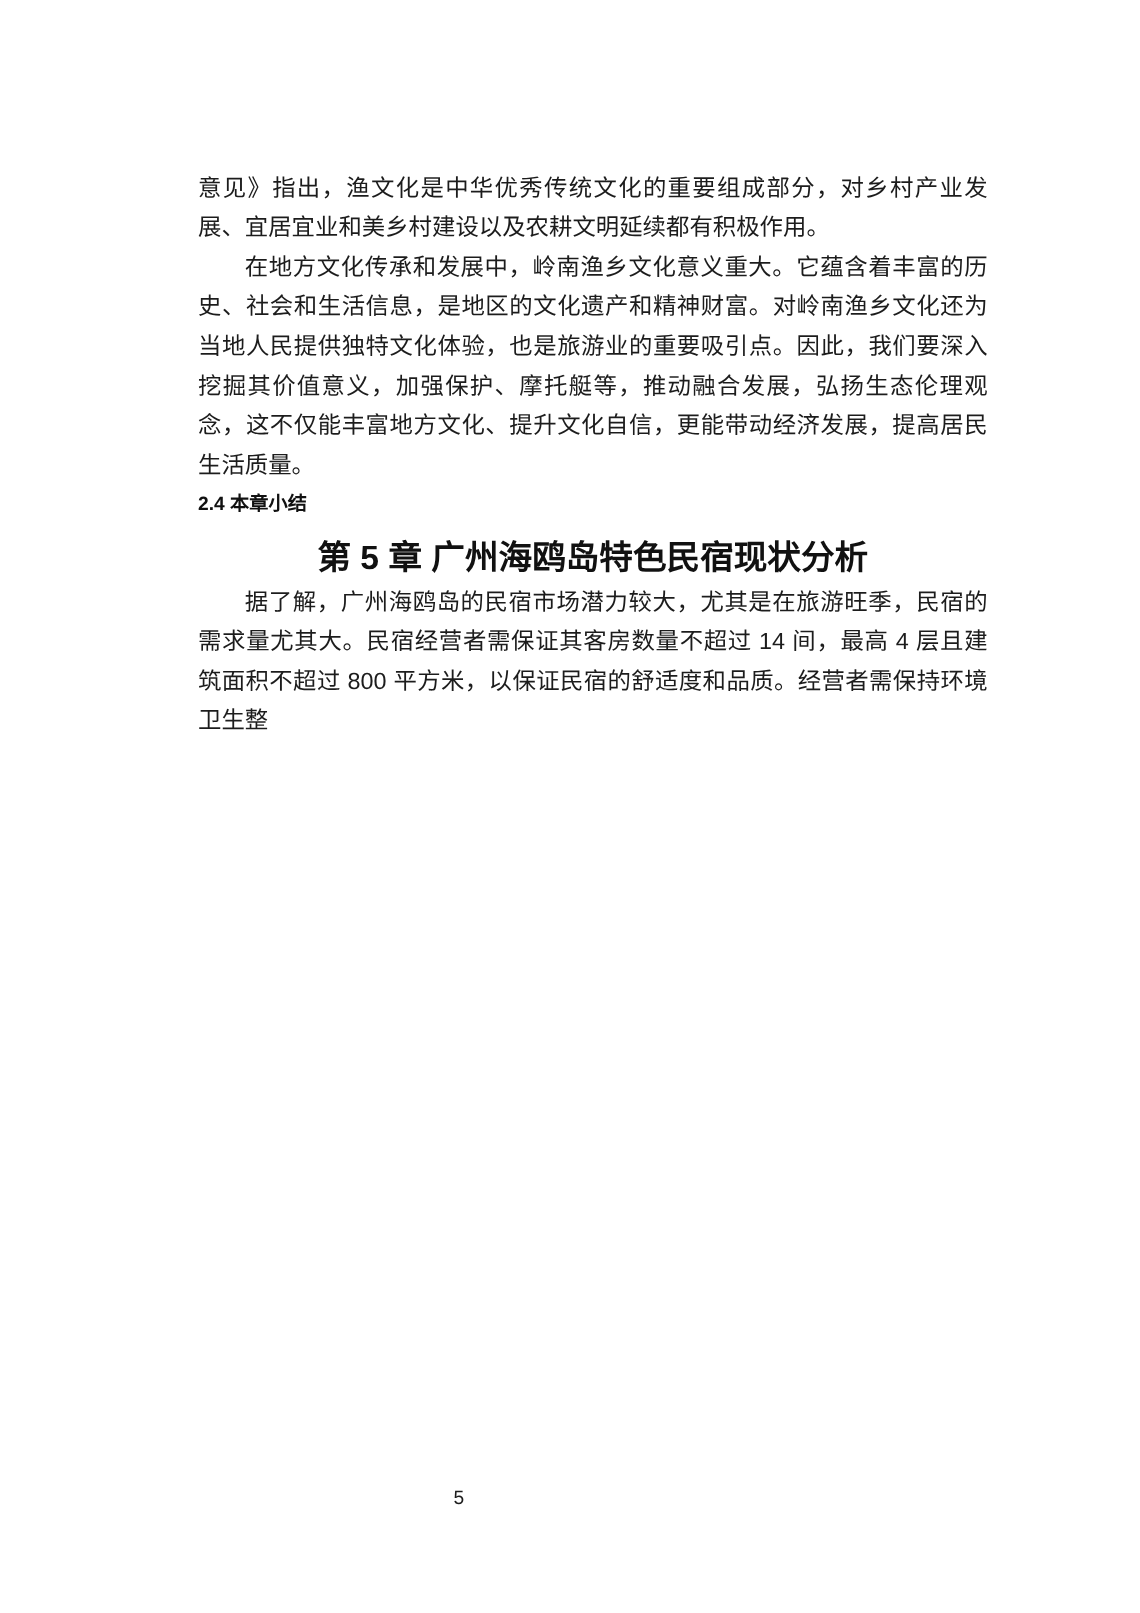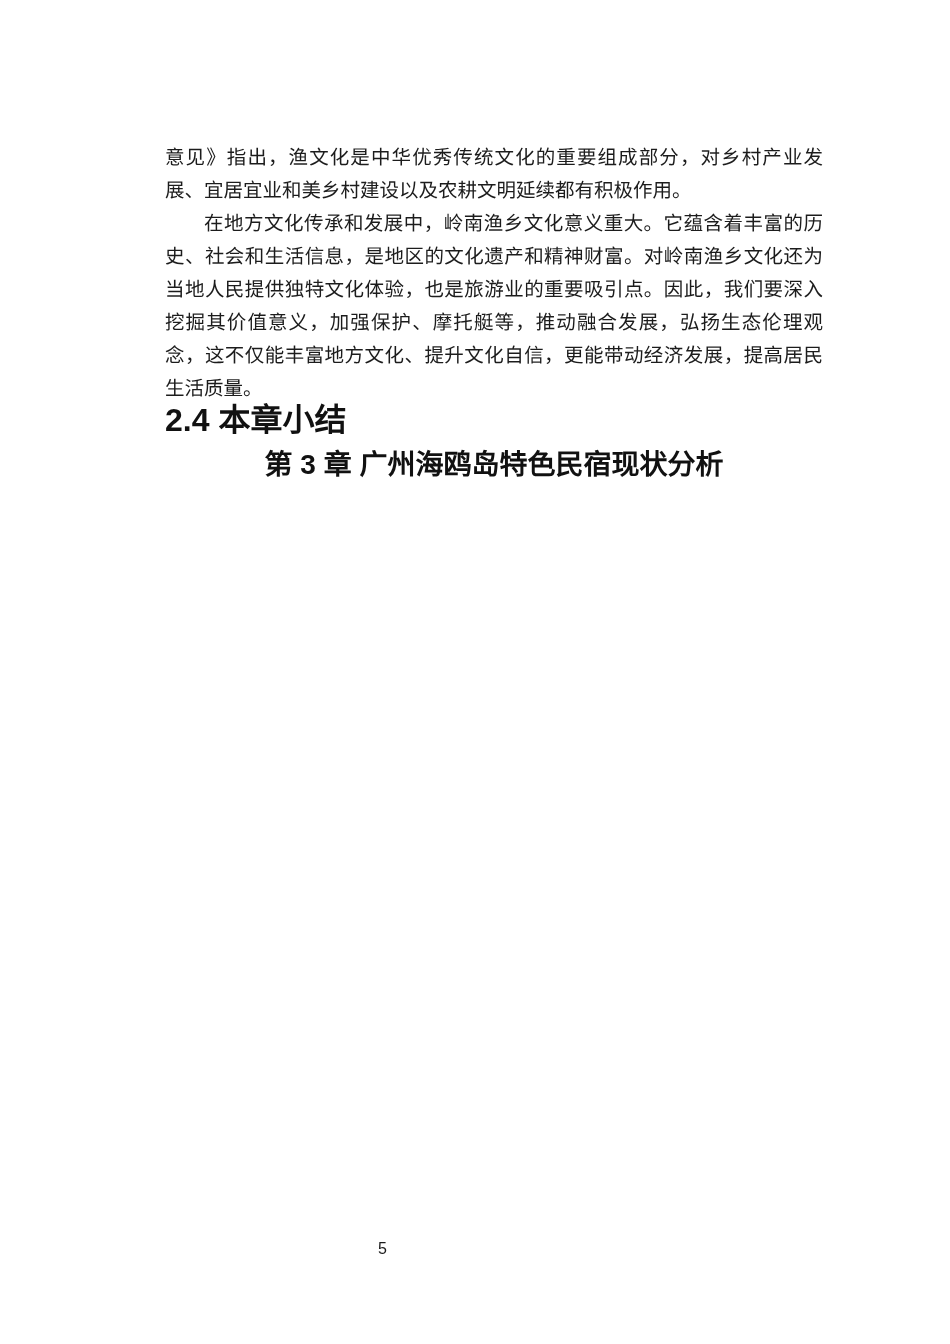--- a/index.html
+++ b/index.html
@@ -35,21 +35,21 @@
     text-indent: 2em;
   }
   .mt-p   { margin-top: 10px; }
   .mt-p3  { margin-top: 13px; }
   .mt-p4  { margin-top: 5px;  }
   .mt-p5  { margin-top: 5px;  }
   h2.section-heading {
     margin: 0;
     font-family: "Liberation Sans", "DejaVu Sans", sans-serif;
     font-weight: 700;
-    font-size: 32px;
+    font-size: 16px;
     line-height: 31px;
     color: #111111;
     text-align: left;
   }
   .mt-h24 { margin-top: 10px; }
   .mt-h31 { margin-top: 12px; }
   .mt-h32 { margin-top: 4px;  }
   h1.chapter-heading {
     margin: 8px 0 0 0;
     font-family: "Liberation Sans", "DejaVu Sans", sans-serif;
@@ -76,23 +76,24 @@
 <div class="page">
   <div class="content">
 
     <p class="body-para">意见》指出，渔文化是中华优秀传统文化的重要组成部分，对乡村产业发展、宜居宜业和美乡村建设以及农耕文明延续都有积极作用。</p>
 
     <p class="body-para indent mt-p">在地方文化传承和发展中，岭南渔乡文化意义重大。它蕴含着丰富的历史、社会和生活信息，是地区的文化遗产和精神财富。对岭南渔乡文化还为当地人民提供独特文化体验，也是旅游业的重要吸引点。因此，我们要深入挖掘其价值意义，加强保护、摩托艇等，推动融合发展，弘扬生态伦理观念，这不仅能丰富地方文化、提升文化自信，更能带动经济发展，提高居民生活质量。</p>
 
     <h2 class="section-heading mt-h24">2.4 本章小结</h2>
 
 
-    <h1 class="chapter-heading">第 3 章 广州海鸥岛特色民宿现状分析</h1>
+    <h1 class="chapter-heading">第 5 章 广州海鸥岛特色民宿现状分析</h1>
 
 
 
 
 
+    <p class="body-para indent">据了解，广州海鸥岛的民宿市场潜力较大，尤其是在旅游旺季，民宿的需求量尤其大。民宿经营者需保证其客房数量不超过 14 间，最高 4 层且建筑面积不超过 800 平方米，以保证民宿的舒适度和品质。经营者需保持环境卫生整</p>
 
   </div>
 
   <div class="page-number">5</div>
 </div>
 
 </body></html>

